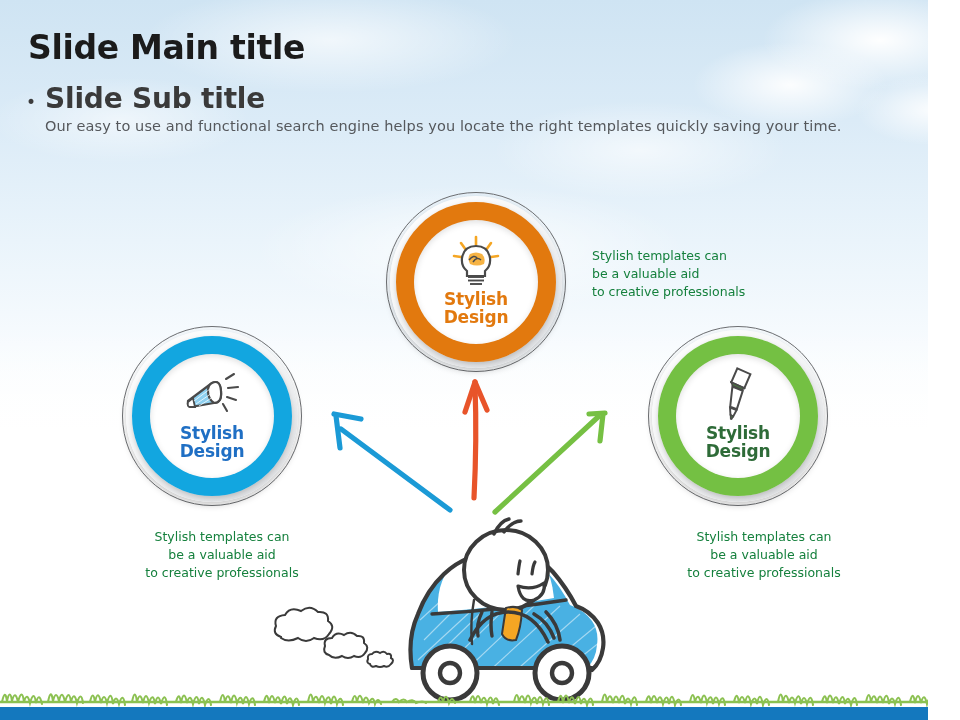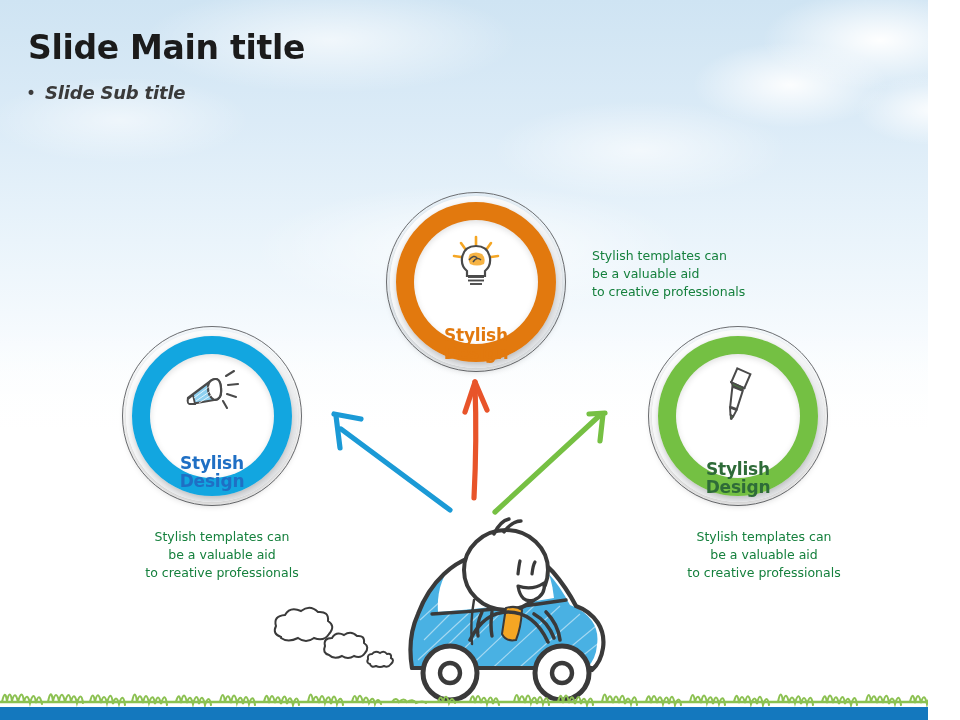--- a/index.html
+++ b/index.html
@@ -29,21 +29,21 @@
   }
 
   
   .main-title{
     position:absolute;left:28px;top:28px;
     font-size:33px;font-weight:bold;color:#1b1b1b;letter-spacing:-.3px;
     white-space:nowrap;
   }
   .sub-row{position:absolute;left:26px;top:82px;display:flex;align-items:baseline;gap:9px;}
   .bullet-dot{font-size:17px;color:#3c3c3c;line-height:1;}
-  .sub-title{font-size:18px;font-weight:bold;color:#3a3a3a;letter-spacing:-.2px;white-space:nowrap;font-style:italic;}
+  .sub-title{font-size:28px;font-weight:bold;color:#3a3a3a;letter-spacing:-.2px;white-space:nowrap;}
   .desc{
     position:absolute;left:45px;top:118px;
     font-size:14.5px;color:#55585c;white-space:nowrap;letter-spacing:.1px;
   }
 
   
   .node{position:absolute;width:180px;height:180px;}
   .ring-outline{
     position:absolute;inset:0;border-radius:50%;
     border:1px solid #6d6f72;box-sizing:border-box;
@@ -54,21 +54,21 @@
     box-shadow:0 3px 7px rgba(0,0,0,.22);
   }
   .ring-color{
     position:absolute;inset:10px;border-radius:50%;
     box-sizing:border-box;
   }
   .ring-inner{
     position:absolute;inset:28px;border-radius:50%;
     background:#ffffff;
     box-shadow:inset 0 2px 6px rgba(0,0,0,.13);
-    display:flex;flex-direction:column;align-items:center;justify-content:flex-start;gap:36px;
+    display:flex;flex-direction:column;align-items:center;justify-content:flex-start;
   }
   .node-icon{margin-top:12px;height:56px;display:flex;align-items:center;justify-content:center;}
   .node-label{
     margin-top:2px;text-align:center;font-size:17px;font-weight:bold;
     line-height:1.08;letter-spacing:-.2px;
   }
 
   
   #node-orange{left:386px;top:192px;}
   #node-orange .ring-color{
@@ -115,20 +115,21 @@
 <div class="slide">
 
   <div class="sky"></div>
   <div class="sky-fade"></div>
 
   <div class="main-title">Slide Main title</div>
   <div class="sub-row">
     <span class="bullet-dot">•</span>
     <span class="sub-title">Slide Sub title</span>
   </div>
+  <div class="desc">Our easy to use and functional search engine helps you locate the right templates  quickly  saving your time.</div>
 
   <svg class="art" viewBox="0 0 960 720">
 
     <g fill="none" stroke="#1b9ad6" stroke-width="5.2" stroke-linecap="round" stroke-linejoin="round">
       <path d="M450,510 L341,429"></path>
       <path d="M334,414 L361,419"></path>
       <path d="M336,416 L340,448"></path>
     </g>
 
     <g fill="none" stroke="#e8542a" stroke-width="5.2" stroke-linecap="round" stroke-linejoin="round">

